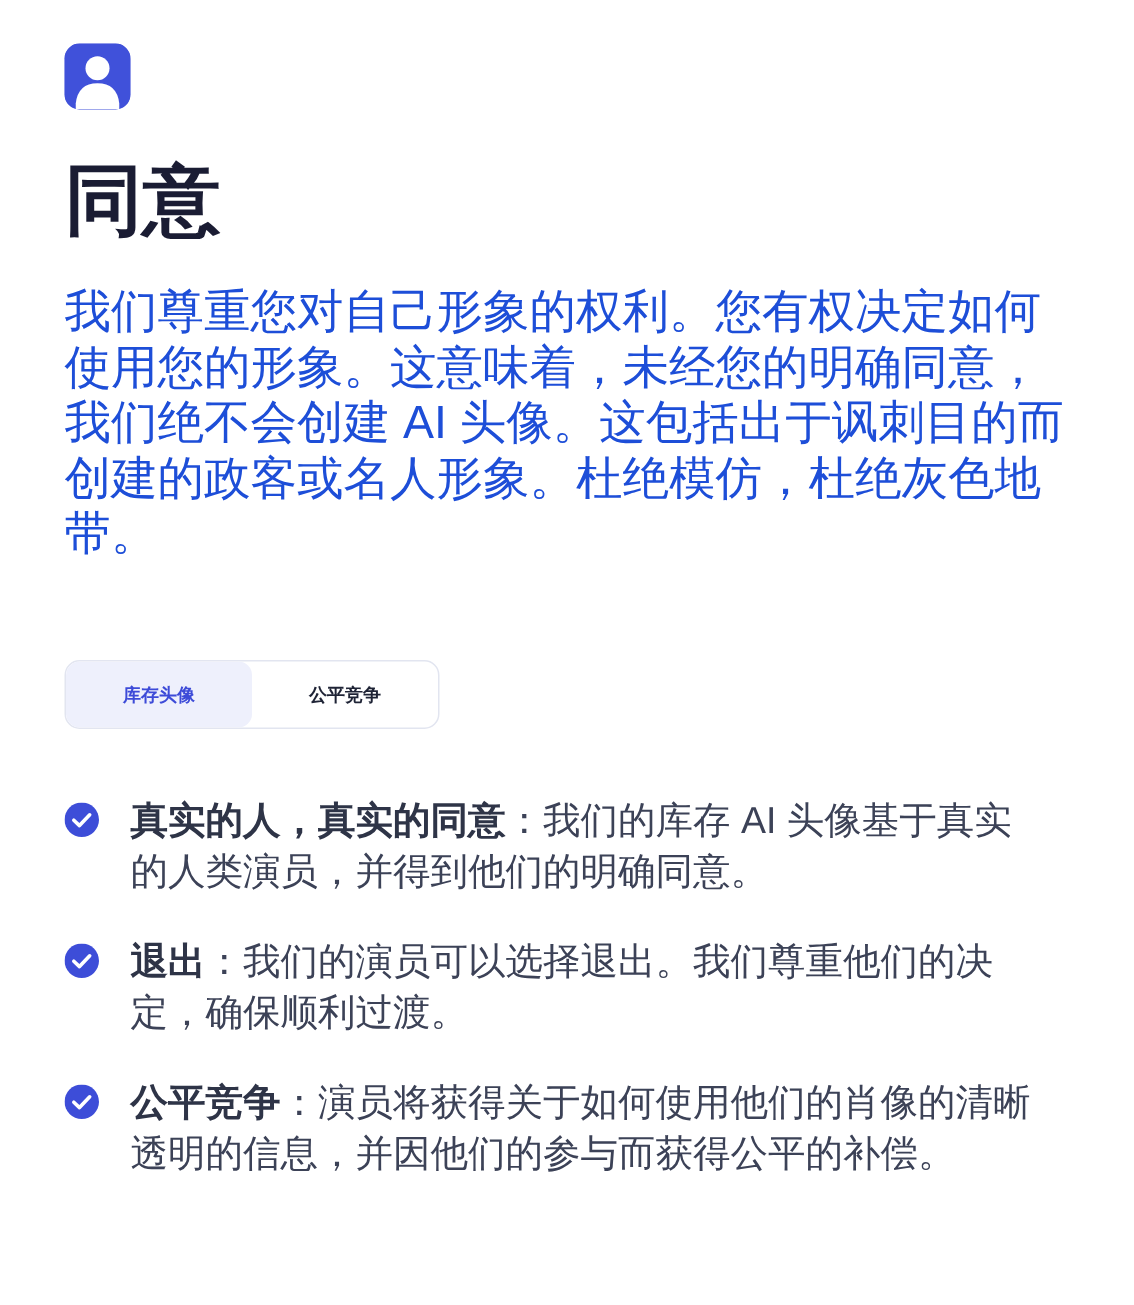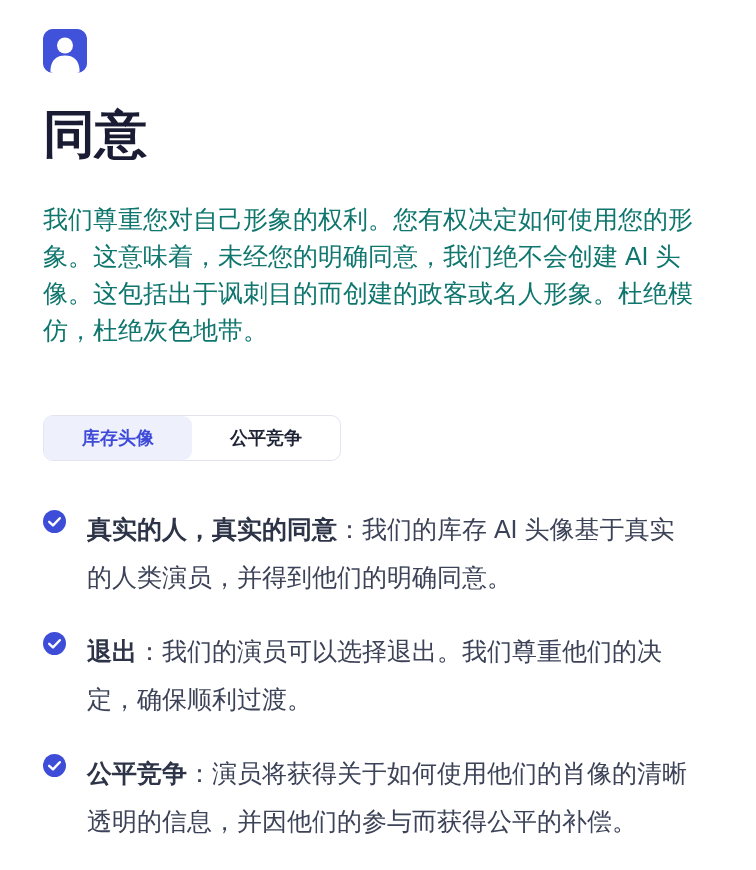--- a/index.html
+++ b/index.html
@@ -30,25 +30,25 @@
   .badge svg { display: block; }
   h1.title {
     margin: 32px 0 0 0;
     font-size: 52px;
     line-height: 58px;
     font-weight: 700;
     color: #1A1C33;
     letter-spacing: 0;
   }
   p.intro {
-    margin: 38px 0 0 0;
+    margin: 26px 0 0 0;
     width: 672px;
-    font-size: 25px;
+    font-size: 31px;
     line-height: 37px;
-    color: #0f766e;
+    color: #1d4ed8;
   }
   h2.subheading {
     margin: 42px 0 0 0;
     font-size: 25px;
     line-height: 34px;
     font-weight: 700;
     color: #30364A;
   }
   .tabs {
     margin-top: 66px;
@@ -57,21 +57,21 @@
     border-radius: 10px;
     background: #ffffff;
     overflow: hidden;
   }
   .tab {
     appearance: none;
     border: none;
     background: transparent;
     height: 44px;
     font-family: inherit;
-    font-size: 18px;
+    font-size: 12px;
     font-weight: 700;
     color: #1E2335;
     padding: 0 38px;
     cursor: pointer;
     border-radius: 9px;
     white-space: nowrap;
   }
   .tab.active {
     background: #EEF0FC;
     color: #3D4BD8;
@@ -91,21 +91,21 @@
     flex: 0 0 auto;
     width: 23px;
     height: 23px;
     margin-top: 5px;
   }
   .check svg { display: block; }
   .item-text {
     margin: 0;
     width: 625px;
     font-size: 25px;
-    line-height: 48px;
+    line-height: 34px;
     color: #3C4257;
   }
   .item-text strong {
     font-weight: 700;
     color: #2E3447;
   }
 </style>
 </head>
 <body>
 

